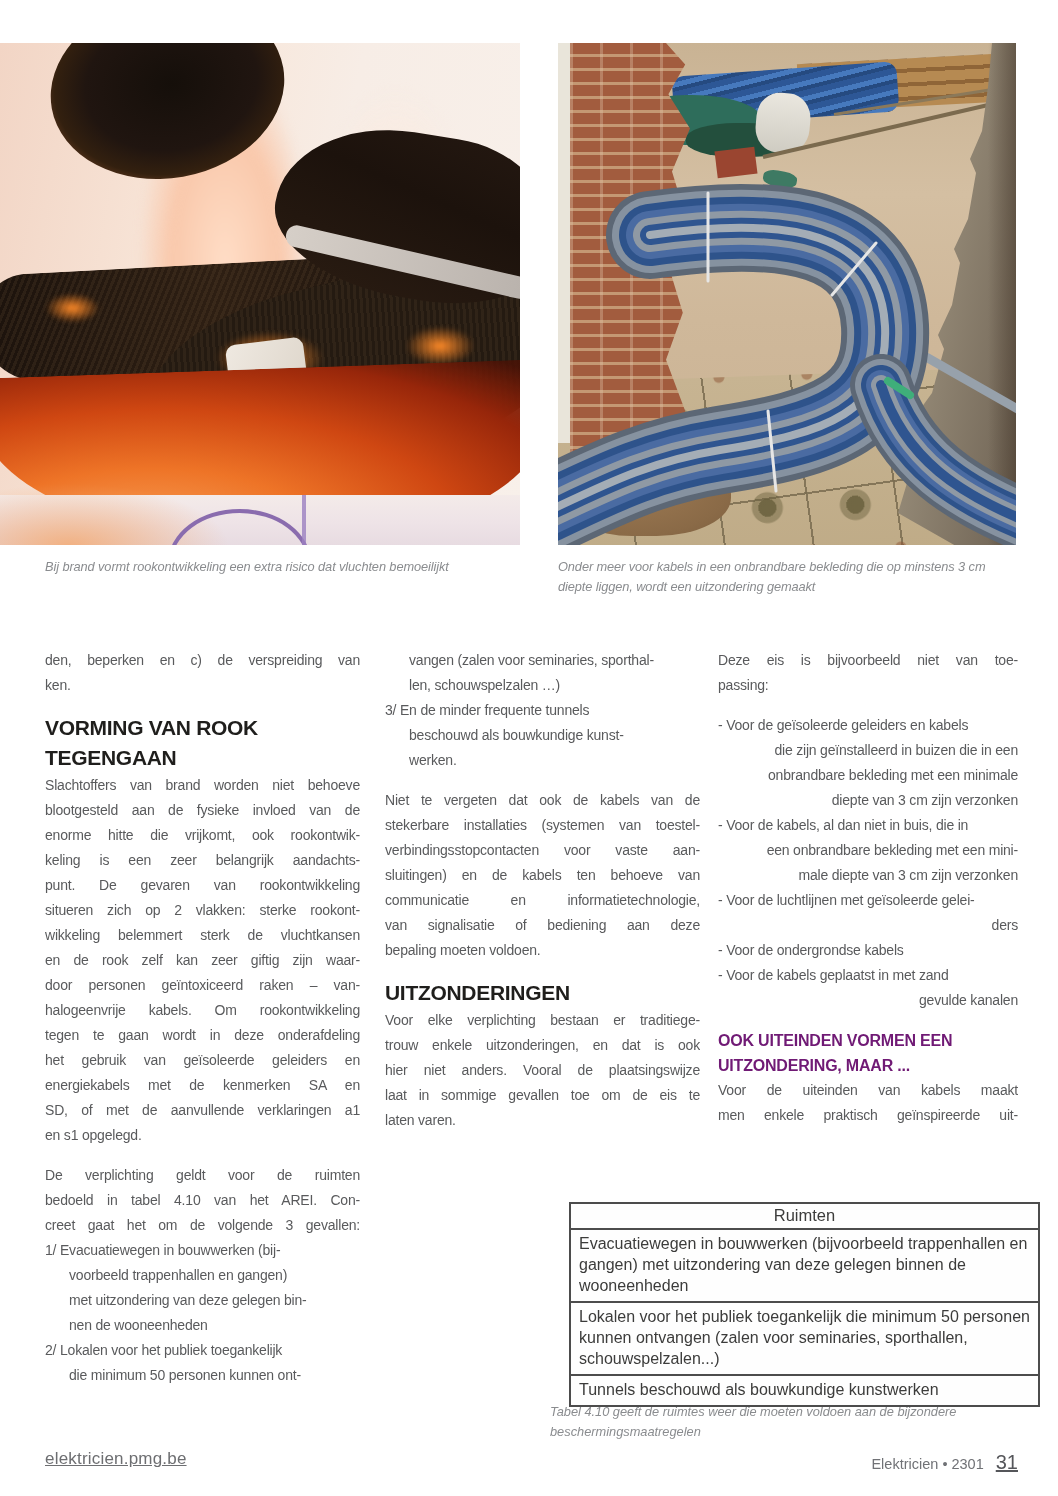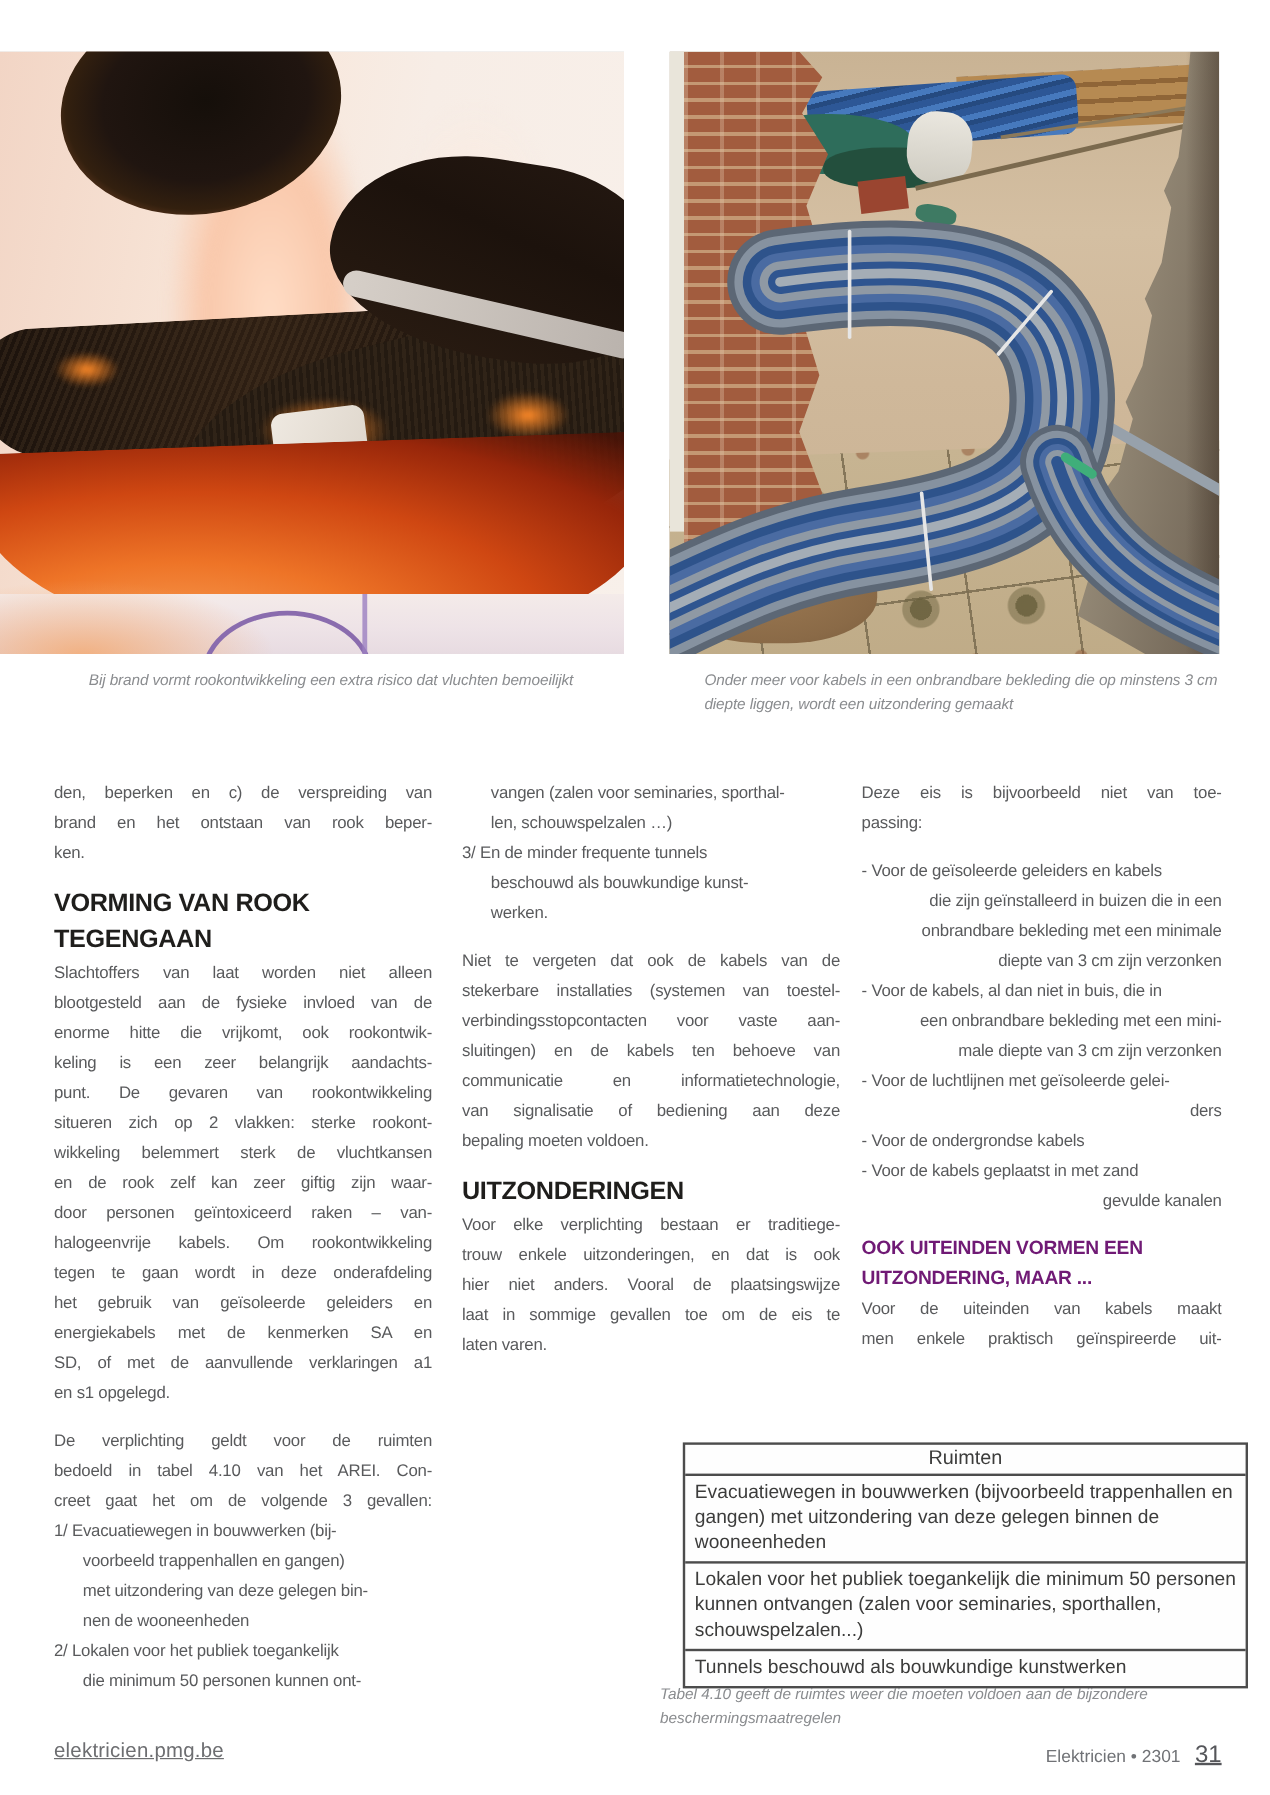--- a/index.html
+++ b/index.html
@@ -78,21 +78,21 @@
   .rpJ{left:0;top:0;width:16px;height:400px;background:#e9e5da;}
   .rpK{left:12px;top:0;width:120px;height:428px;
        background:repeating-linear-gradient(90deg,rgba(226,199,172,.35) 0 3px,transparent 3px 30px),
                   repeating-linear-gradient(180deg,#a25c3e 0 11px,#c49873 11px 14px);
        clip-path:polygon(0 0,80% 0,96% 5%,82% 12%,100% 20%,85% 30%,98% 42%,82% 52%,94% 63%,80% 74%,96% 86%,72% 100%,0 100%);}
   .rpL{left:8px;top:408px;width:165px;height:85px;border-radius:38% 50% 45% 40%;
        background:radial-gradient(ellipse at 40% 40%,#9d7a53,#8a6a47 70%,#7d5f3f);}
   .rpSVG{left:0;top:0;width:458px;height:503px;}
 
   
-  .caption{position:absolute;font-style:italic;font-size:12.8px;line-height:1.55;color:#8a8c8f;letter-spacing:-.1px;margin-left:29px;}
+  .caption{position:absolute;font-style:italic;font-size:12.8px;line-height:1.55;color:#8a8c8f;letter-spacing:-.1px;}
   .caption-left{left:45px;top:557px;width:480px;}
   .caption-right{left:558px;top:557px;width:462px;}
 
   
   .col{position:absolute;top:648px;width:315px;}
   .col1{left:45px;} .col2{left:385px;} .col3{left:718px;width:300px;}
   .ln{height:25px;line-height:25px;font-size:14px;color:#595a5c;letter-spacing:-.2px;overflow:hidden;text-align:left;}
   .ln.j{text-align:justify;text-align-last:justify;}
   .ln.i1{padding-left:24px;}
   .ln.i2{padding-left:10px;text-align:right;}
@@ -179,26 +179,25 @@
         <path d="M330,338 L352,352" stroke="#3fae7a" stroke-width="8"></path>
       </g>
     </svg>
   </div>
 
   <div class="caption caption-left">Bij brand vormt rookontwikkeling een extra risico dat vluchten bemoeilijkt</div>
   <div class="caption caption-right">Onder meer voor kabels in een onbrandbare bekleding die op minstens 3 cm diepte liggen, wordt een uitzondering gemaakt</div>
 
   <div class="col col1">
       <div class="ln j">den, beperken en c) de verspreiding van</div>
-      <div class="ln j">brand en het ontstaan van rook beper-</div>
       <div class="ln">ken.</div>
       <div class="ln sp"></div>
       <div class="ln h2">VORMING VAN ROOK</div>
       <div class="ln h2">TEGENGAAN</div>
-      <div class="ln j">Slachtoffers van laat worden niet alleen</div>
+      <div class="ln j">Slachtoffers van brand worden niet behoeve</div>
       <div class="ln j">blootgesteld aan de fysieke invloed van de</div>
       <div class="ln j">enorme hitte die vrijkomt, ook rookontwik-</div>
       <div class="ln j">keling is een zeer belangrijk aandachts-</div>
       <div class="ln j">punt. De gevaren van rookontwikkeling</div>
       <div class="ln j">situeren zich op 2 vlakken: sterke rookont-</div>
       <div class="ln j">wikkeling belemmert sterk de vluchtkansen</div>
       <div class="ln j">en de rook zelf kan zeer giftig zijn waar-</div>
       <div class="ln j">door personen geïntoxiceerd raken – van-</div>
       <div class="ln j">halogeenvrije kabels. Om rookontwikkeling</div>
       <div class="ln j">tegen te gaan wordt in deze onderafdeling</div>

